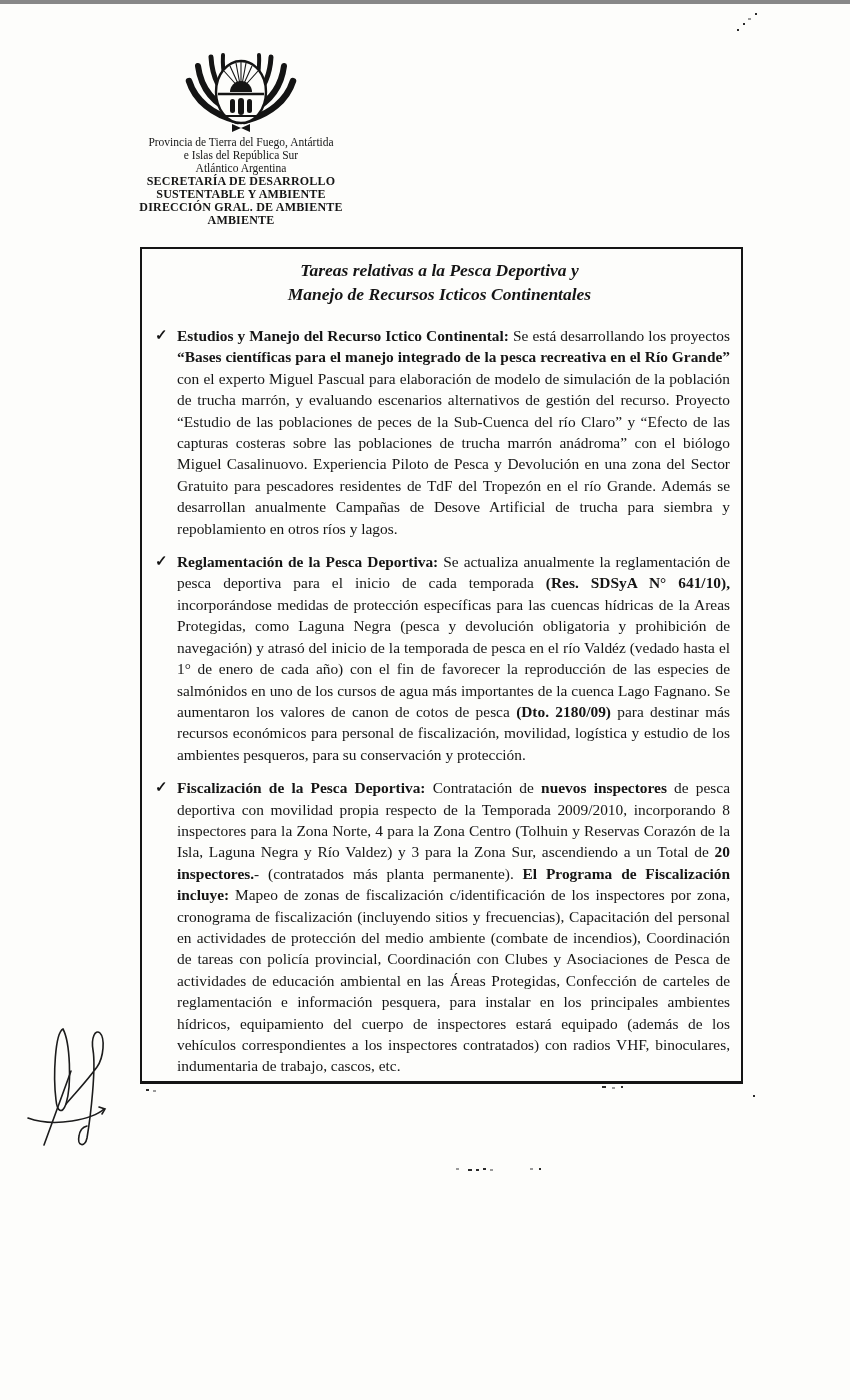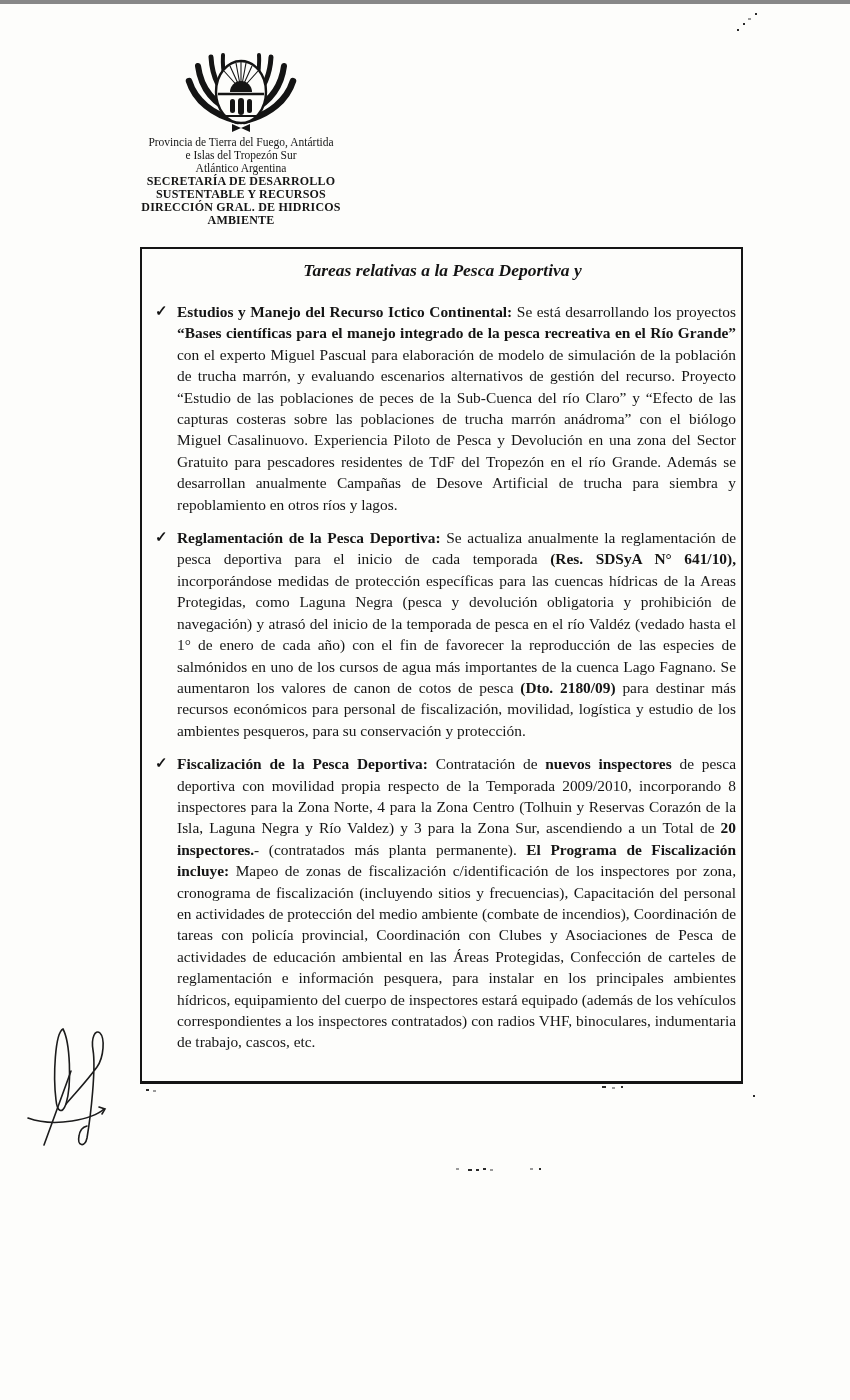--- a/index.html
+++ b/index.html
@@ -20,21 +20,21 @@
   .logo{display:block;margin:0 auto 4px auto;width:126px;height:84px;}
   .org-line{font-size:11.5px;line-height:13px;font-weight:500;}
   .dept-line{font-size:12px;line-height:13px;font-weight:700;letter-spacing:0.2px;}
   
   .frame{
     position:absolute;left:140px;top:243px;
     width:603px;height:837px;
     border:2px solid #151515;border-bottom-width:3px;
     box-sizing:border-box;
   }
-  .frame-inner{padding:9px 0 0 2px;}
+  .frame-inner{padding:9px 6px 0 2px;}
   .doc-title{
     text-align:center;
     font-weight:700;font-style:italic;
     font-size:17.5px;line-height:24px;
     margin:0 0 19px 0;
   }
   .bullets{padding:0 5px 0 0;}
   .bullet{
     position:relative;
     padding-left:33px;
@@ -90,32 +90,33 @@
       <g fill="#141414">
         <rect x="52" y="51" width="5" height="14" rx="2.5"></rect>
         <rect x="60" y="50" width="6" height="17" rx="3"></rect>
         <rect x="69" y="51" width="5" height="14" rx="2.5"></rect>
       </g>
       <line x1="46" y1="68" x2="80" y2="68" stroke="#141414" stroke-width="2"></line>
 
       <path d="M54,76 L63,80 L54,84 Z M72,76 L63,80 L72,84 Z" fill="#141414"></path>
     </svg>
     <div class="org-line">Provincia de Tierra del Fuego, Antártida</div>
-    <div class="org-line">e Islas del Tropezón Sur</div>
+    <div class="org-line">e Islas del República Sur</div>
     <div class="org-line">Atlántico Argentina</div>
     <div class="dept-line">SECRETARÍA DE DESARROLLO</div>
-    <div class="dept-line">SUSTENTABLE Y RECURSOS</div>
-    <div class="dept-line">DIRECCIÓN GRAL. DE HIDRICOS</div>
+    <div class="dept-line">SUSTENTABLE Y AMBIENTE</div>
+    <div class="dept-line">DIRECCIÓN GRAL. DE AMBIENTE</div>
     <div class="dept-line">AMBIENTE</div>
   </div>
 
   <div class="frame">
     <div class="frame-inner">
       <div class="doc-title">
         <div>Tareas relativas a la Pesca Deportiva y</div>
+        <div>Manejo de Recursos Icticos Continentales</div>
       </div>
       <div class="bullets">
         <div class="bullet">
           <span class="check">✓</span><span><b>Estudios y Manejo del Recurso Ictico Continental:</b><span> Se está desarrollando los proyectos </span><b>“Bases científicas para el manejo integrado de la pesca recreativa en el Río Grande”</b><span> con el experto Miguel Pascual para elaboración de modelo de simulación de la población de trucha marrón, y evaluando escenarios alternativos de gestión del recurso. Proyecto “Estudio de las poblaciones de peces de la Sub-Cuenca del río Claro” y “Efecto de las capturas costeras sobre las poblaciones de trucha marrón anádroma” con el biólogo Miguel Casalinuovo. Experiencia Piloto de Pesca y Devolución en una zona del Sector Gratuito para pescadores residentes de TdF del Tropezón en el río Grande. Además se desarrollan anualmente Campañas de Desove Artificial de trucha para siembra y repoblamiento en otros ríos y lagos.</span></span>
         </div>
         <div class="bullet">
           <span class="check">✓</span><span><b>Reglamentación de la Pesca Deportiva:</b><span> Se actualiza anualmente la reglamentación de pesca deportiva para el inicio de cada temporada </span><b>(Res. SDSyA N° 641/10),</b><span> incorporándose medidas de protección específicas para las cuencas hídricas de la Areas Protegidas, como Laguna Negra (pesca y devolución obligatoria y prohibición de navegación) y atrasó del inicio de la temporada de pesca en el río Valdéz (vedado hasta el 1° de enero de cada año) con el fin de favorecer la reproducción de las especies de salmónidos en uno de los cursos de agua más importantes de la cuenca Lago Fagnano. Se aumentaron los valores de canon de cotos de pesca </span><b>(Dto. 2180/09)</b><span> para destinar más recursos económicos para personal de fiscalización, movilidad, logística y estudio de los ambientes pesqueros, para su conservación y protección.</span></span>
         </div>
         <div class="bullet">
           <span class="check">✓</span><span><b>Fiscalización de la Pesca Deportiva:</b><span> Contratación de </span><b>nuevos inspectores</b><span> de pesca deportiva con movilidad propia respecto de la Temporada 2009/2010, incorporando 8 inspectores para la Zona Norte, 4 para la Zona Centro (Tolhuin y Reservas Corazón de la Isla, Laguna Negra y Río Valdez) y 3 para la Zona Sur, ascendiendo a un Total de </span><b>20 inspectores.</b><span>- (contratados más planta permanente). </span><b>El Programa de Fiscalización incluye:</b><span> Mapeo de zonas de fiscalización c/identificación de los inspectores por zona,  cronograma de fiscalización (incluyendo sitios y frecuencias),  Capacitación del personal en actividades de protección del medio ambiente (combate de incendios), Coordinación de tareas con policía provincial, Coordinación con Clubes y Asociaciones de Pesca de actividades de educación ambiental en las Áreas Protegidas, Confección de carteles de reglamentación e información pesquera, para instalar en los principales ambientes hídricos, equipamiento del cuerpo de inspectores estará equipado (además de los vehículos correspondientes a los inspectores contratados) con radios VHF, binoculares, indumentaria de trabajo, cascos, etc.</span></span>

